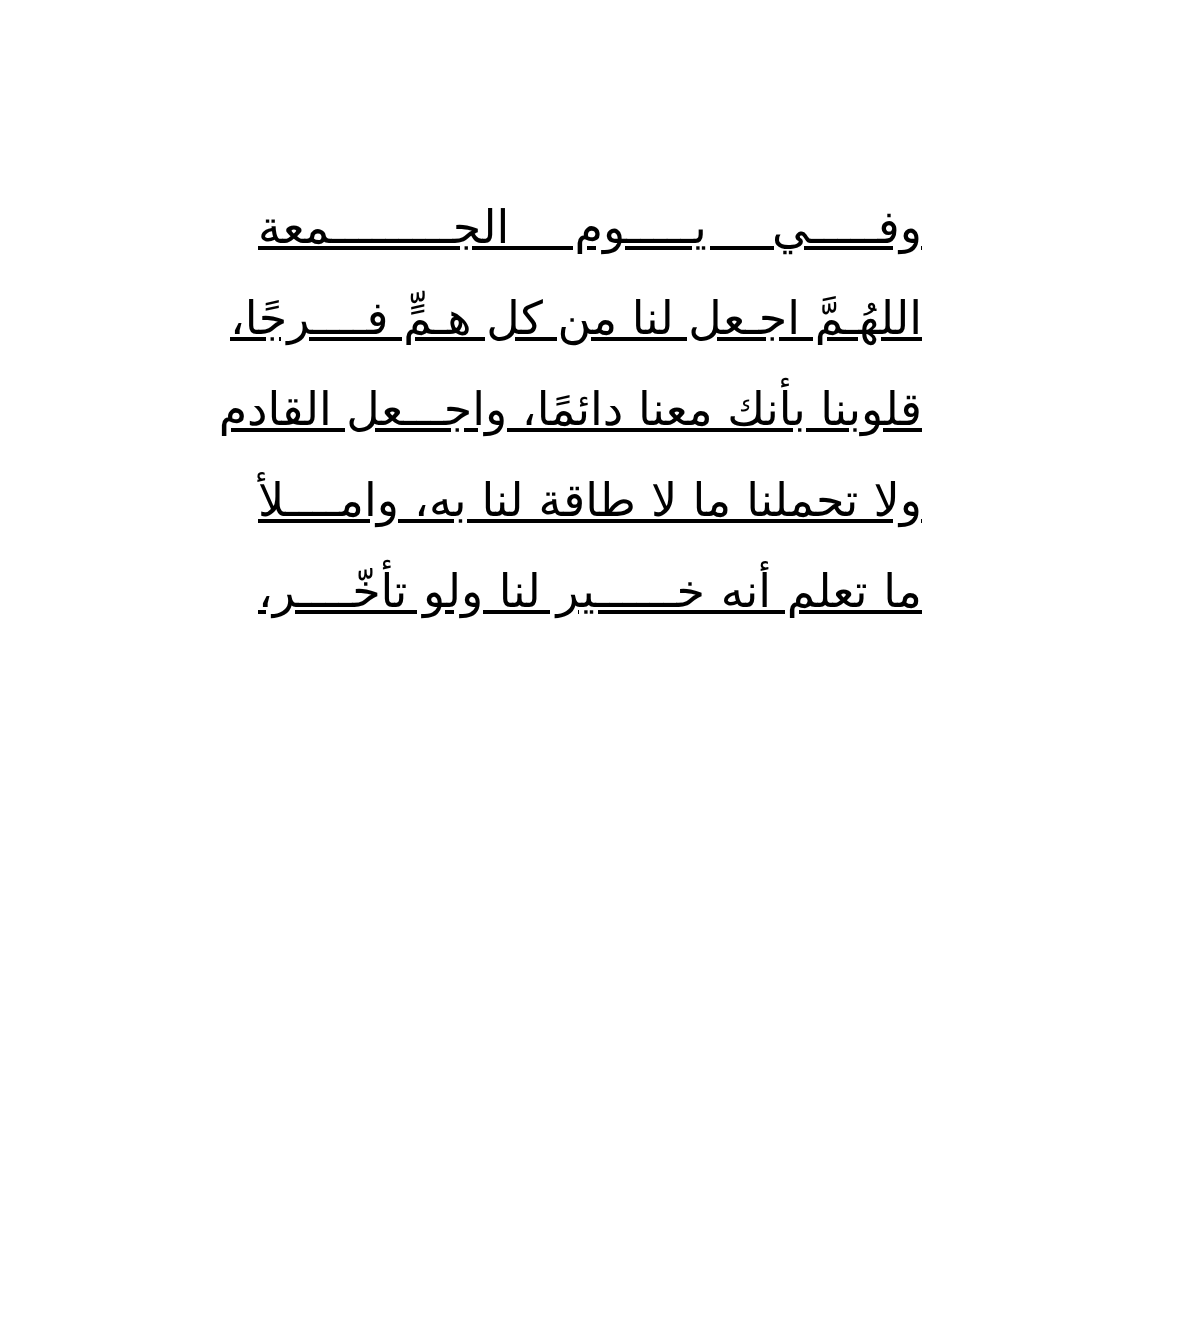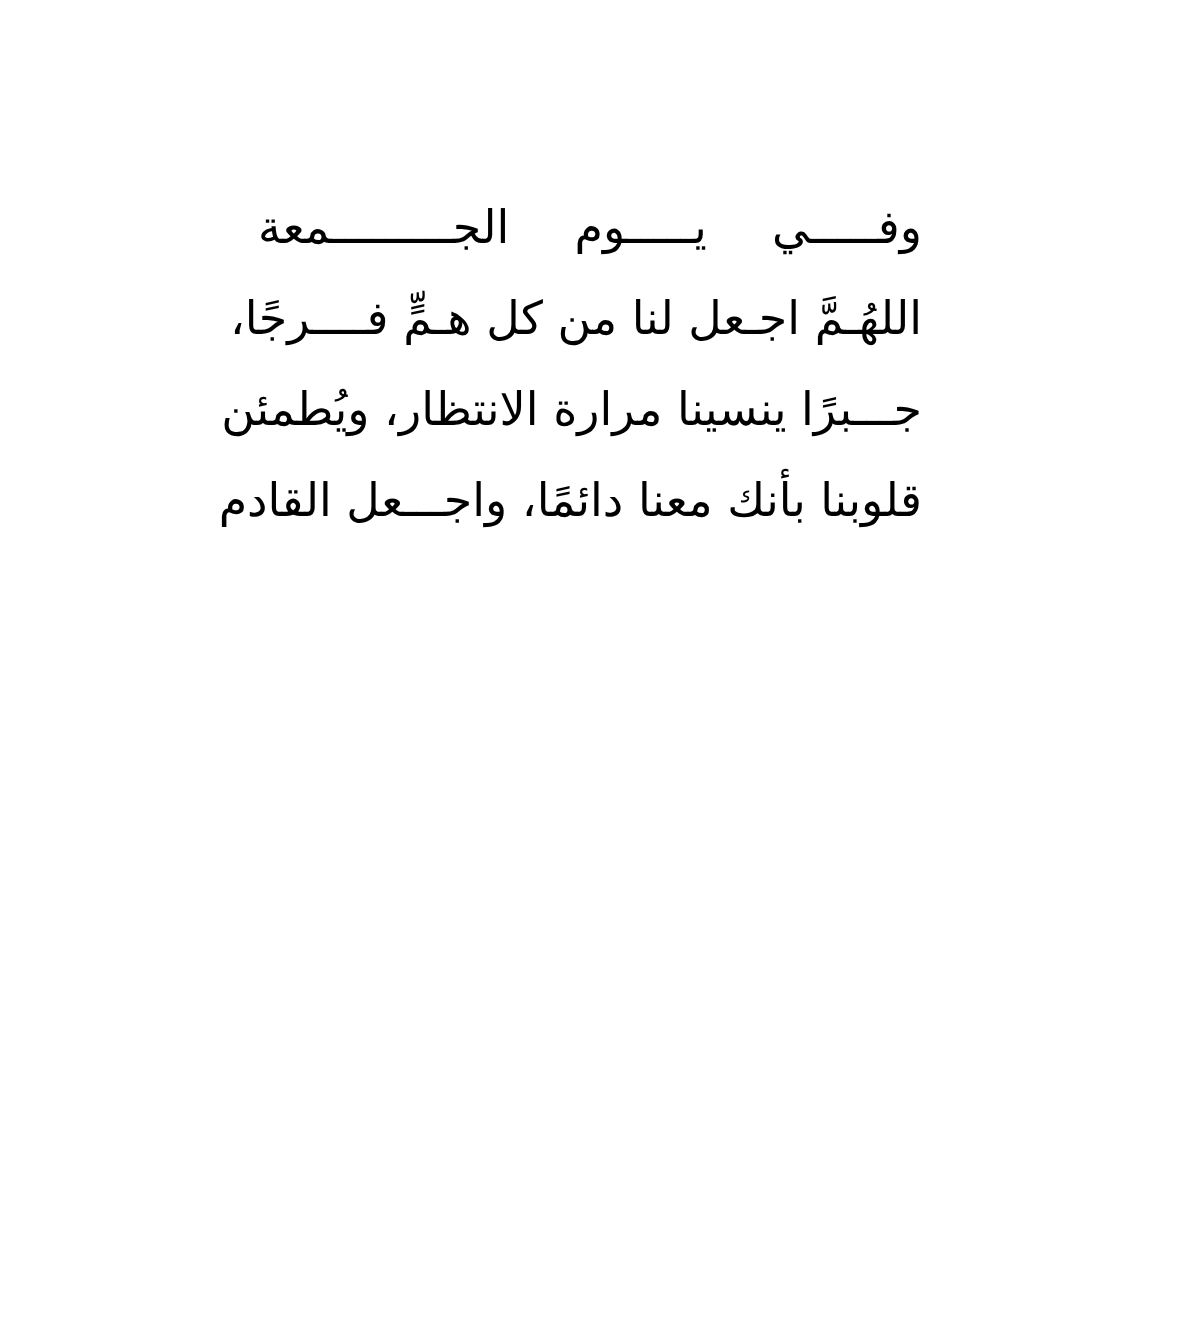--- a/index.html
+++ b/index.html
@@ -14,32 +14,34 @@
       overflow: hidden;
     }
     .poem {
       position: absolute;
       left: 258px;
       top: 182px;
       width: 664px;
       direction: rtl;
       color: #000000;
       font-family: "DejaVu Serif", "Liberation Serif", serif;
+      text-decoration: underline;
     }
     .line {
       display: block;
       height: 91px;
       line-height: 91px;
       font-size: 46px;
       text-align: justify;
       text-align-last: justify;
       white-space: nowrap;
     }
   </style>
 </head>
 <body>
 
 <div class="poem">
   <span class="line">وفـــــي يـــــوم الجـــــــــمعة</span>
   <span class="line">اللهُـمَّ اجـعل لنا من كل هـمٍّ فــــرجًا،</span>
-  <span class="line">جـــبرًا ينسينا مرارة الانتظار، ويُطمئن</span>
   <span class="line">قلوبنا بأنك معنا دائمًا، واجـــعل القادم</span>
+  <span class="line">ولا تحملنا ما لا طاقة لنا به، وامــــلأ</span>
+  <span class="line">ما تعلم أنه خــــــير لنا ولو تأخّــــر،</span>
 </div>
 
 </body></html>

